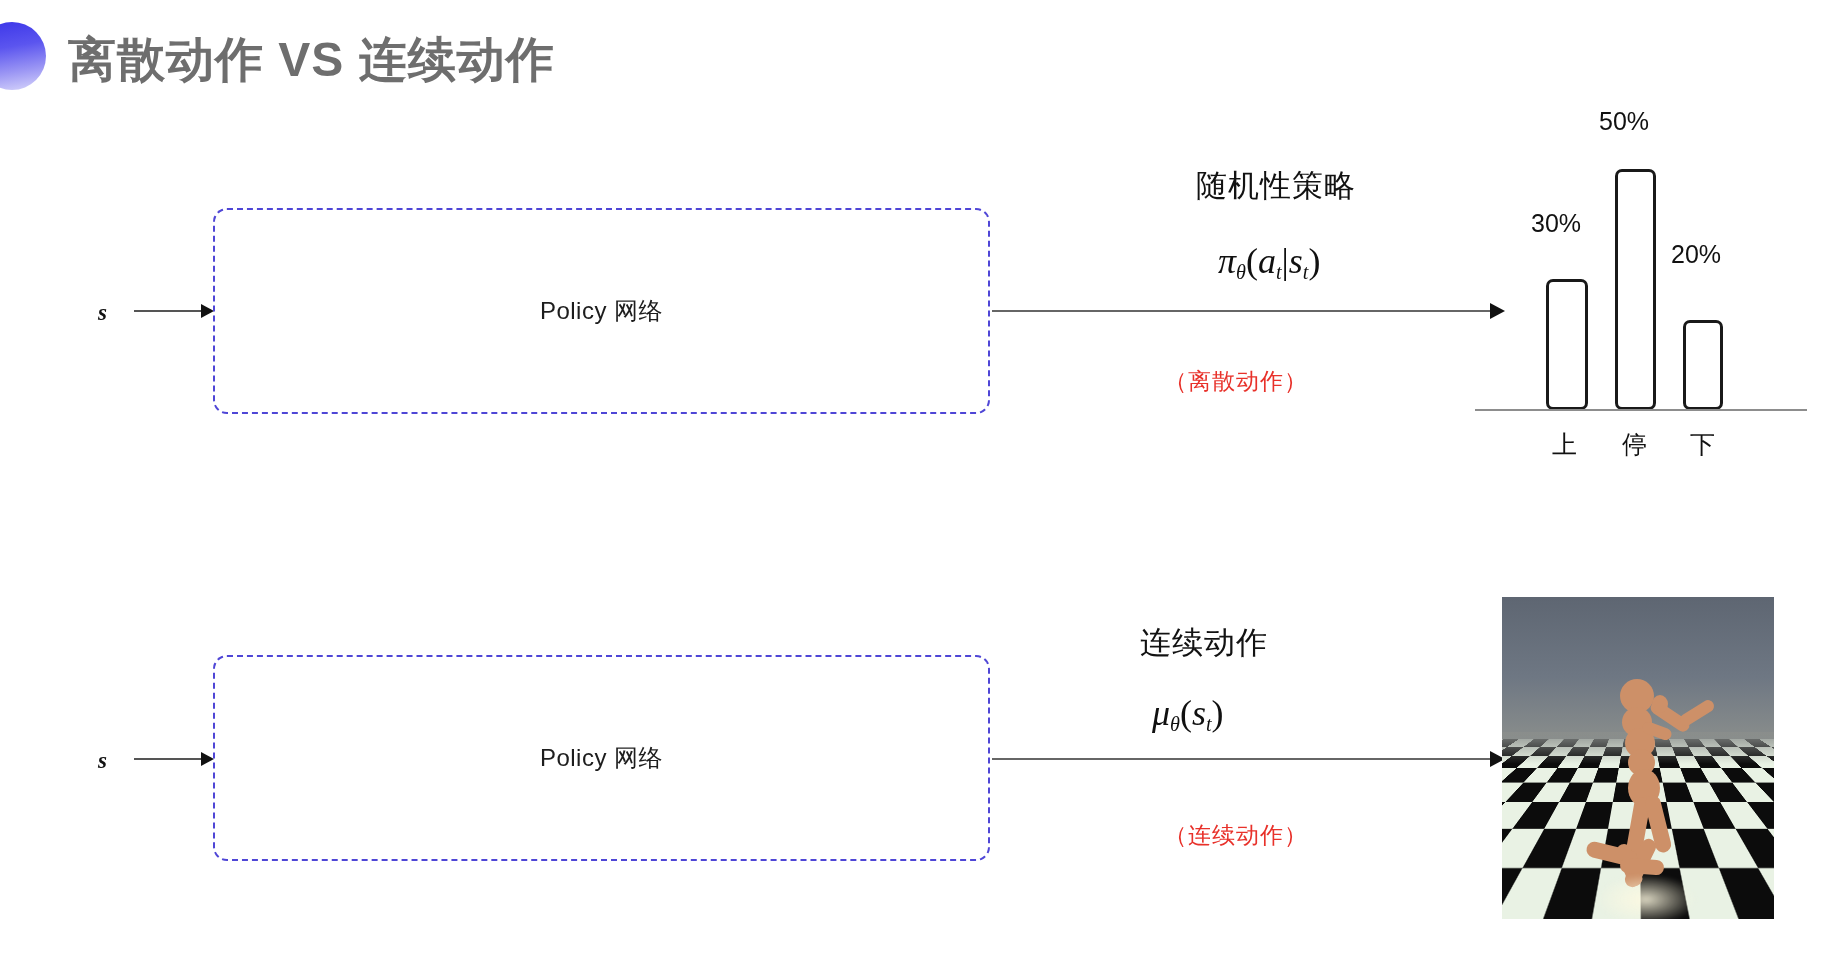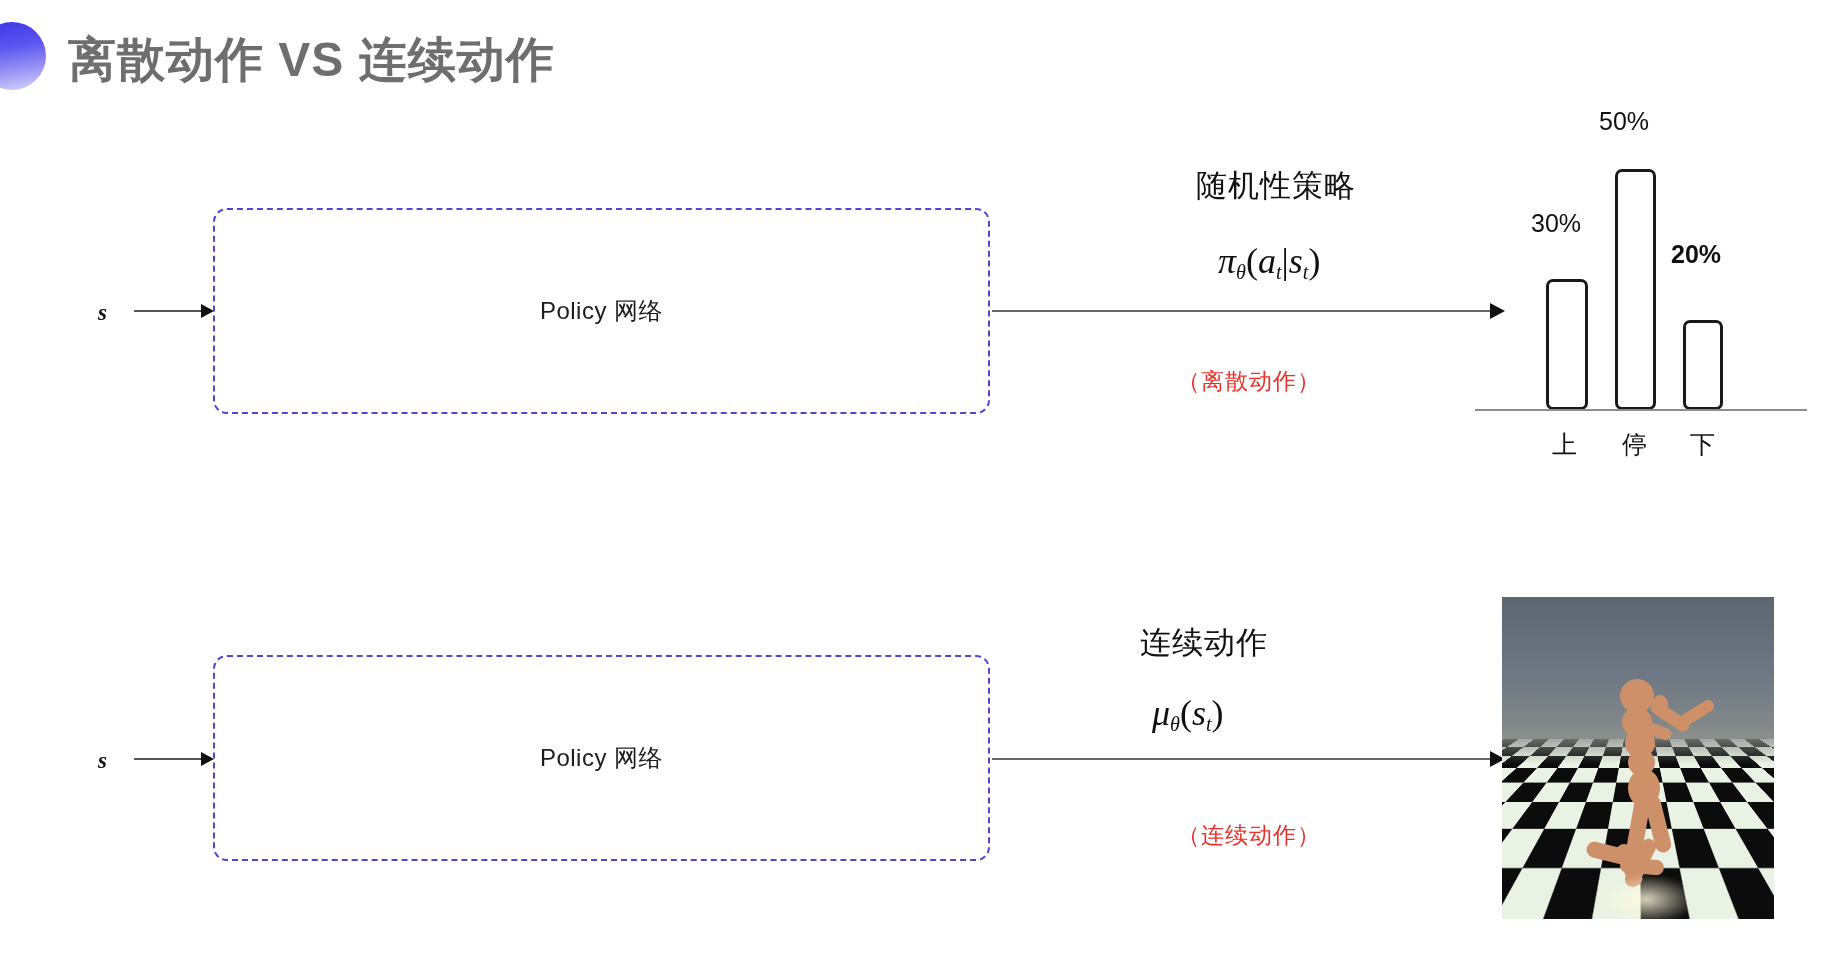--- a/index.html
+++ b/index.html
@@ -62,21 +62,20 @@
     font-family:"Liberation Serif","DejaVu Serif",serif; font-style:italic;
   }
   .ann-formula .up{ font-style:italic; }
   .ann-formula sub{
     font-size:.56em; font-style:italic; vertical-align:-.28em;
   }
   .ann-formula .paren{ font-style:normal; }
   .ann-note{
     position:absolute; font-size:23px; color:#e8312a; white-space:nowrap;
     letter-spacing:1px;
-    margin-left:13px;
   }
 
   
   #bar-chart{ position:absolute; left:1465px; top:95px; width:350px; height:310px; }
   .bar{
     position:absolute; background:#ffffff;
     border:3px solid #191919; border-radius:7px;
   }
   .bar-value{
     position:absolute; font-size:25px; color:#111; white-space:nowrap;
@@ -138,21 +137,21 @@
 <div class="ann-formula" style="left:1172px; top:240px;margin-left:46px;">
   <span class="up">π</span><sub>θ</sub><span class="paren">(</span><span>a</span><sub>t</sub><span class="paren">|</span><span>s</span><sub>t</sub><span class="paren">)</span>
 </div>
 
 <div class="ann-note" style="left:1164px; top:366px;">（离散动作）</div>
 
 <div id="bar-chart">
 
   <div class="bar-value" style="left:66px; top:114px;">30%</div>
   <div class="bar-value" style="left:134px; top:12px;">50%</div>
-  <div class="bar-value" style="left:206px; top:145px;font-weight:bold;">20%</div>
+  <div class="bar-value" style="left:206px; top:145px;">20%</div>
 
   <div class="bar" style="left:81px; top:184px; width:42px; height:131px;"></div>
   <div class="bar" style="left:150px; top:74px; width:41px; height:241px;"></div>
   <div class="bar" style="left:218px; top:225px; width:40px; height:90px;"></div>
 </div>
 
 <div id="chart-baseline"></div>
 
 <div class="bar-cat" style="left:1552px; top:428px;">上</div>
 <div class="bar-cat" style="left:1622px; top:428px;">停</div>

